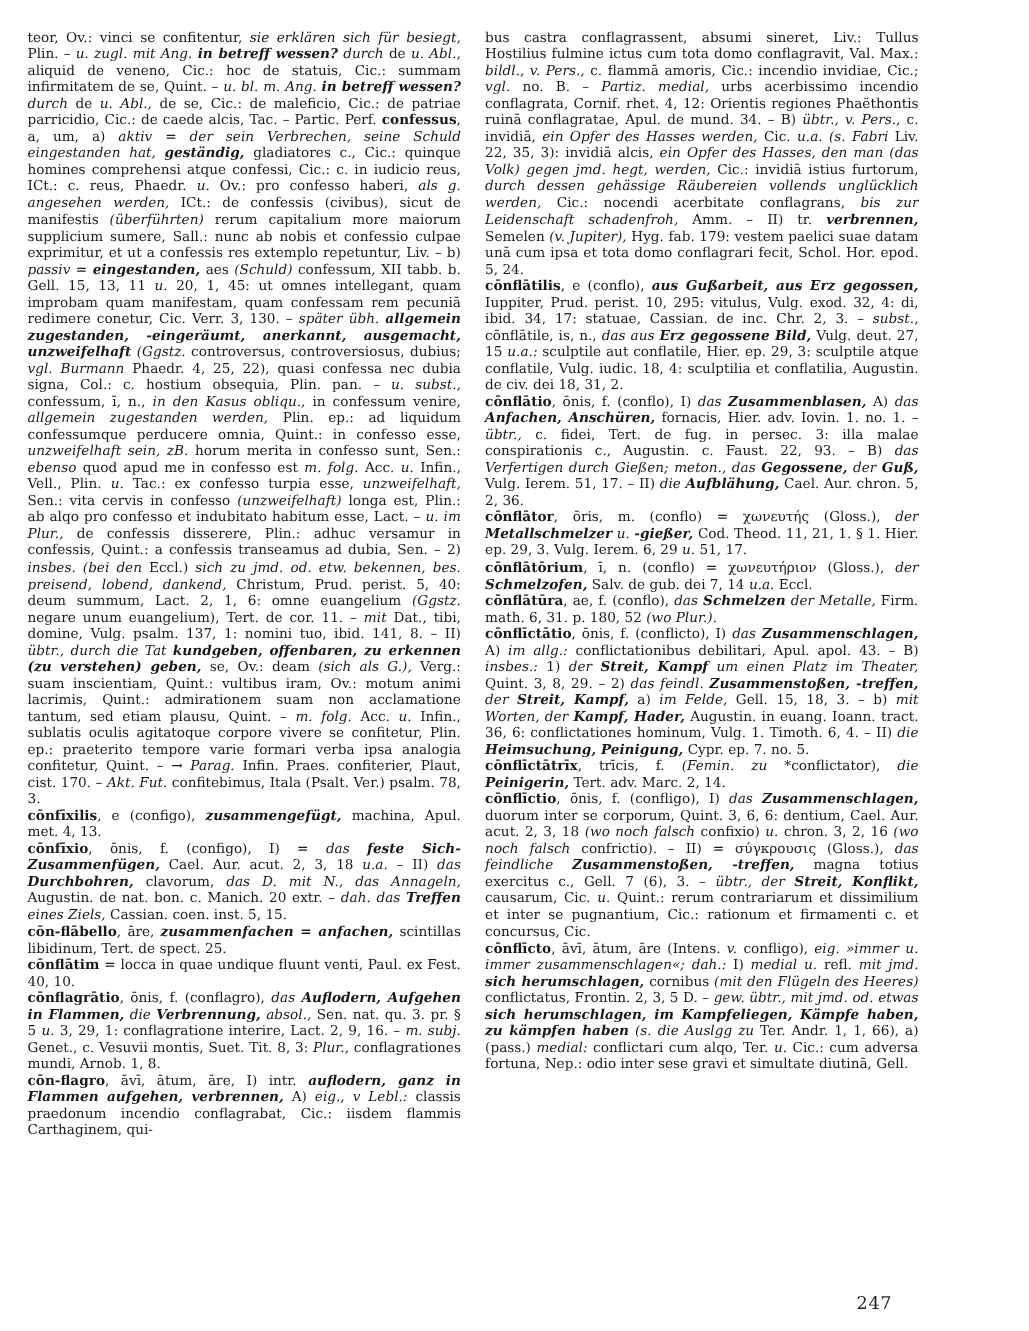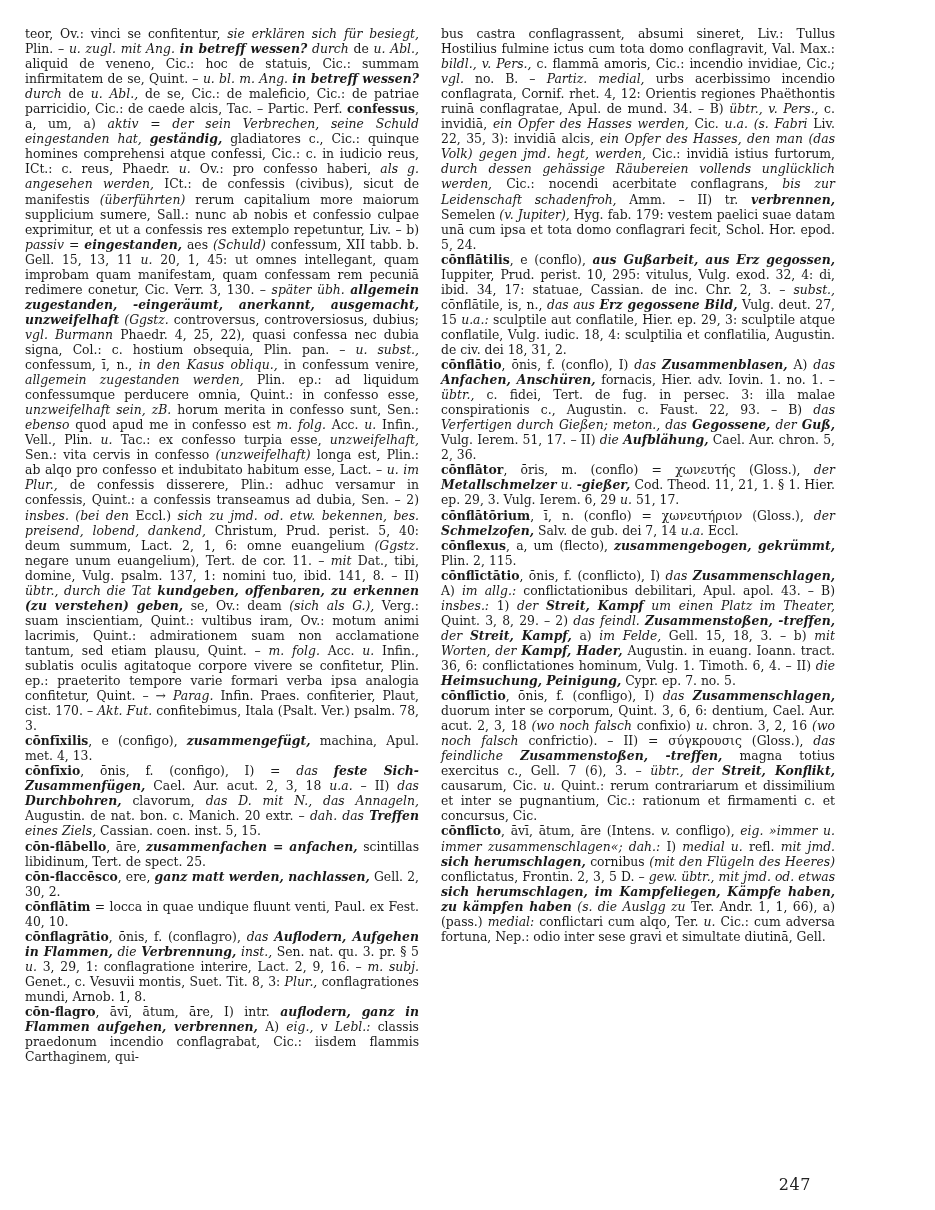--- a/index.html
+++ b/index.html
@@ -62,34 +62,34 @@
 <body>
 
 <div class="page">
   <div class="columns">
 
     <div class="column">
       <p class="entry">teor, Ov.: vinci se confitentur, <i>sie erklären sich</i> <i>für besiegt,</i> Plin. – <i>u. zugl. mit Ang.</i> <span class="bi">in betreff wessen?</span> <i>durch</i> de <i>u. Abl.,</i> aliquid de veneno, Cic.: hoc de statuis, Cic.: summam infirmitatem de se, Quint. – <i>u. bl. m. Ang.</i> <span class="bi">in betreff wessen?</span> <i>durch</i> de <i>u. Abl.,</i> de se, Cic.: de maleficio, Cic.: de patriae parricidio, Cic.: de caede alcis, Tac. – Partic. Perf. <b>confessus</b>, a, um, a) <i>aktiv = der sein Verbrechen, seine Schuld eingestanden hat,</i> <span class="bi">geständig,</span> gladiatores c., Cic.: quinque homines comprehensi atque confessi, Cic.: c. in iudicio reus, ICt.: c. reus, Phaedr. <i>u.</i> Ov.: pro confesso haberi, <i>als g. angesehen werden,</i> ICt.: de confessis (civibus), sicut de manifestis <i>(überführten)</i> rerum capitalium more maiorum supplicium sumere, Sall.: nunc ab nobis et confessio culpae exprimitur, et ut a confessis res extemplo repetuntur, Liv. – b) <i>passiv =</i> <span class="bi">eingestanden,</span> aes <i>(Schuld)</i> confessum, XII tabb. b. Gell. 15, 13, 11 <i>u.</i> 20, 1, 45: ut omnes intellegant, quam improbam quam manifestam, quam confessam rem pecuniā redimere conetur, Cic. Verr. 3, 130. – <i>später übh.</i> <span class="bi">allgemein zugestanden, -eingeräumt, anerkannt, ausgemacht, unzweifelhaft</span> <i>(Ggstz.</i> controversus, controversiosus, dubius; <i>vgl. Burmann</i> Phaedr. 4, 25, 22), quasi confessa nec dubia signa, Col.: c. hostium obsequia, Plin. pan. – <i>u. subst.,</i> confessum, ī, n., <i>in den Kasus obliqu.,</i> in confessum venire, <i>allgemein zugestanden werden,</i> Plin. ep.: ad liquidum confessumque perducere omnia, Quint.: in confesso esse, <i>unzweifelhaft sein, zB.</i> horum merita in confesso sunt, Sen.: <i>ebenso</i> quod apud me in confesso est <i>m. folg.</i> Acc. <i>u.</i> Infin., Vell., Plin. <i>u.</i> Tac.: ex confesso turpia esse, <i>unzweifelhaft,</i> Sen.: vita cervis in confesso <i>(unzweifelhaft)</i> longa est, Plin.: ab alqo pro confesso et indubitato habitum esse, Lact. – <i>u. im Plur.,</i> de confessis disserere, Plin.: adhuc versamur in confessis, Quint.: a confessis transeamus ad dubia, Sen. – 2) <i>insbes. (bei den</i> Eccl.) <i>sich zu jmd. od. etw. bekennen, bes. preisend, lobend, dankend,</i> Christum, Prud. perist. 5, 40: deum summum, Lact. 2, 1, 6: omne euangelium <i>(Ggstz.</i> negare unum euangelium), Tert. de cor. 11. – <i>mit</i> Dat., tibi, domine, Vulg. psalm. 137, 1: nomini tuo, ibid. 141, 8. – II) <i>übtr., durch die Tat</i> <span class="bi">kundgeben, offenbaren, zu erkennen (zu verstehen) geben,</span> se, Ov.: deam <i>(sich als G.),</i> Verg.: suam inscientiam, Quint.: vultibus iram, Ov.: motum animi lacrimis, Quint.: admirationem suam non acclamatione tantum, sed etiam plausu, Quint. – <i>m. folg.</i> Acc. <i>u.</i> Infin., sublatis oculis agitatoque corpore vivere se confitetur, Plin. ep.: praeterito tempore varie formari verba ipsa analogia confitetur, Quint. – → <i>Parag.</i> Infin. Praes. confiterier, Plaut, cist. 170. – <i>Akt. Fut.</i> confitebimus, Itala (Psalt. Ver.) psalm. 78, 3.</p>
       <p class="entry"><b>cōnfīxilis</b>, e (configo), <span class="bi">zusammengefügt,</span> machina, Apul. met. 4, 13.</p>
       <p class="entry"><b>cōnfīxio</b>, ōnis, f. (configo), I) = <i>das</i> <span class="bi">feste Sich-Zusammenfügen,</span> Cael. Aur. acut. 2, 3, 18 <i>u.a.</i> – II) <i>das</i> <span class="bi">Durchbohren,</span> clavorum, <i>das D. mit N., das Annageln,</i> Augustin. de nat. bon. c. Manich. 20 extr. – <i>dah. das</i> <span class="bi">Treffen</span> <i>eines Ziels,</i> Cassian. coen. inst. 5, 15.</p>
       <p class="entry"><b>cōn-flābello</b>, āre, <span class="bi">zusammenfachen = anfachen,</span> scintillas libidinum, Tert. de spect. 25.</p>
-      <p class="entry"><b>cōn-flaccēsco</b>, ere, <span class="bi">ganz matt werden, nachlassen,</span> Gell. 2, 30, 2.</p>
       <p class="entry"><b>cōnflātim</b> = locca in quae undique fluunt venti, Paul. ex Fest. 40, 10.</p>
-      <p class="entry"><b>cōnflagrātio</b>, ōnis, f. (conflagro), <i>das</i> <span class="bi">Auflodern, Aufgehen in Flammen,</span> <i>die</i> <span class="bi">Verbrennung,</span> <i>inst.,</i> Sen. nat. qu. 3. pr. § 5 <i>u.</i> 3, 29, 1: conflagratione interire, Lact. 2, 9, 16. – <i>m. subj.</i> Genet., c. Vesuvii montis, Suet. Tit. 8, 3: <i>Plur.,</i> conflagrationes mundi, Arnob. 1, 8.</p>
+      <p class="entry"><b>cōnflagrātio</b>, ōnis, f. (conflagro), <i>das</i> <span class="bi">Auflodern, Aufgehen in Flammen,</span> <i>die</i> <span class="bi">Verbrennung,</span> <i>absol.,</i> Sen. nat. qu. 3. pr. § 5 <i>u.</i> 3, 29, 1: conflagratione interire, Lact. 2, 9, 16. – <i>m. subj.</i> Genet., c. Vesuvii montis, Suet. Tit. 8, 3: <i>Plur.,</i> conflagrationes mundi, Arnob. 1, 8.</p>
       <p class="entry"><b>cōn-flagro</b>, āvī, ātum, āre, I) intr. <span class="bi">auflodern, ganz in Flammen aufgehen, verbrennen,</span> A) <i>eig., v Lebl.:</i> classis praedonum incendio conflagrabat, Cic.: iisdem flammis Carthaginem, qui-</p>
     </div>
 
     <div class="column">
       <p class="entry">bus castra conflagrassent, absumi sineret, Liv.: Tullus Hostilius fulmine ictus cum tota domo conflagravit, Val. Max.: <i>bildl., v. Pers.,</i> c. flammā amoris, Cic.: incendio invidiae, Cic.; <i>vgl.</i> no. B. – <i>Partiz. medial,</i> urbs acerbissimo incendio conflagrata, Cornif. rhet. 4, 12: Orientis regiones Phaëthontis ruinā conflagratae, Apul. de mund. 34. – B) <i>übtr., v. Pers.,</i> c. invidiā, <i>ein Opfer des Hasses werden,</i> Cic. <i>u.a. (s. Fabri</i> Liv. 22, 35, 3): invidiā alcis, <i>ein Opfer des Hasses, den man (das Volk) gegen jmd. hegt, werden,</i> Cic.: invidiā istius furtorum, <i>durch dessen gehässige Räubereien vollends unglücklich werden,</i> Cic.: nocendi acerbitate conflagrans, <i>bis zur Leidenschaft schadenfroh,</i> Amm. – II) tr. <span class="bi">verbrennen,</span> Semelen <i>(v. Jupiter),</i> Hyg. fab. 179: vestem paelici suae datam unā cum ipsa et tota domo conflagrari fecit, Schol. Hor. epod. 5, 24.</p>
       <p class="entry"><b>cōnflātilis</b>, e (conflo), <span class="bi">aus Gußarbeit, aus Erz gegossen,</span> Iuppiter, Prud. perist. 10, 295: vitulus, Vulg. exod. 32, 4: di, ibid. 34, 17: statuae, Cassian. de inc. Chr. 2, 3. – <i>subst.,</i> cōnflātile, is, n., <i>das aus</i> <span class="bi">Erz gegossene Bild,</span> Vulg. deut. 27, 15 <i>u.a.:</i> sculptile aut conflatile, Hier. ep. 29, 3: sculptile atque conflatile, Vulg. iudic. 18, 4: sculptilia et conflatilia, Augustin. de civ. dei 18, 31, 2.</p>
       <p class="entry"><b>cōnflātio</b>, ōnis, f. (conflo), I) <i>das</i> <span class="bi">Zusammenblasen,</span> A) <i>das</i> <span class="bi">Anfachen, Anschüren,</span> fornacis, Hier. adv. Iovin. 1. no. 1. – <i>übtr.,</i> c. fidei, Tert. de fug. in persec. 3: illa malae conspirationis c., Augustin. c. Faust. 22, 93. – B) <i>das Verfertigen durch Gießen; meton., das</i> <span class="bi">Gegossene,</span> <i>der</i> <span class="bi">Guß,</span> Vulg. Ierem. 51, 17. – II) <i>die</i> <span class="bi">Aufblähung,</span> Cael. Aur. chron. 5, 2, 36.</p>
       <p class="entry"><b>cōnflātor</b>, ōris, m. (conflo) = <span class="gk">χωνευτής</span> (Gloss.), <i>der</i> <span class="bi">Metallschmelzer</span> <i>u.</i> <span class="bi">-gießer,</span> Cod. Theod. 11, 21, 1. § 1. Hier. ep. 29, 3. Vulg. Ierem. 6, 29 <i>u.</i> 51, 17.</p>
       <p class="entry"><b>cōnflātōrium</b>, ī, n. (conflo) = <span class="gk">χωνευτήριον</span> (Gloss.), <i>der</i> <span class="bi">Schmelzofen,</span> Salv. de gub. dei 7, 14 <i>u.a.</i> Eccl.</p>
-      <p class="entry"><b>cōnflexus</b>, a, um (flecto), <span class="bi">zusammengebogen, gekrümmt,</span> Plin. 2, 115.</p>
+      <p class="entry"><b>cōnflātūra</b>, ae, f. (conflo), <i>das</i> <span class="bi">Schmelzen</span> <i>der Metalle,</i> Firm. math. 6, 31. p. 180, 52 <i>(wo Plur.)</i>.</p>
       <p class="entry"><b>cōnflīctātio</b>, ōnis, f. (conflicto), I) <i>das</i> <span class="bi">Zusammenschlagen,</span> A) <i>im allg.:</i> conflictationibus debilitari, Apul. apol. 43. – B) <i>insbes.:</i> 1) <i>der</i> <span class="bi">Streit, Kampf</span> <i>um einen Platz im Theater,</i> Quint. 3, 8, 29. – 2) <i>das feindl.</i> <span class="bi">Zusammenstoßen, -treffen,</span> <i>der</i> <span class="bi">Streit, Kampf,</span> a) <i>im Felde,</i> Gell. 15, 18, 3. – b) <i>mit Worten, der</i> <span class="bi">Kampf, Hader,</span> Augustin. in euang. Ioann. tract. 36, 6: conflictationes hominum, Vulg. 1. Timoth. 6, 4. – II) <i>die</i> <span class="bi">Heimsuchung, Peinigung,</span> Cypr. ep. 7. no. 5.</p>
+      <p class="entry"><b>cōnflīctātrīx</b>, trīcis, f. <i>(Femin. zu</i> *conflictator), <i>die</i> <span class="bi">Peinigerin,</span> Tert. adv. Marc. 2, 14.</p>
       <p class="entry"><b>cōnflīctio</b>, ōnis, f. (confligo), I) <i>das</i> <span class="bi">Zusammenschlagen,</span> duorum inter se corporum, Quint. 3, 6, 6: dentium, Cael. Aur. acut. 2, 3, 18 <i>(wo noch falsch</i> confixio) <i>u.</i> chron. 3, 2, 16 <i>(wo noch falsch</i> confrictio). – II) = <span class="gk">σύγκρουσις</span> (Gloss.), <i>das feindliche</i> <span class="bi">Zusammenstoßen, -treffen,</span> magna totius exercitus c., Gell. 7 (6), 3. – <i>übtr., der</i> <span class="bi">Streit, Konflikt,</span> causarum, Cic. <i>u.</i> Quint.: rerum contrariarum et dissimilium et inter se pugnantium, Cic.: rationum et firmamenti c. et concursus, Cic.</p>
       <p class="entry"><b>cōnflīcto</b>, āvī, ātum, āre (Intens. <i>v.</i> confligo), <i>eig. »immer u. immer zusammenschlagen«; dah.:</i> I) <i>medial u.</i> refl. <i>mit jmd.</i> <span class="bi">sich herumschlagen,</span> cornibus <i>(mit den Flügeln des Heeres)</i> conflictatus, Frontin. 2, 3, 5 D. – <i>gew. übtr., mit jmd. od. etwas</i> <span class="bi">sich herumschlagen, im Kampfeliegen, Kämpfe haben, zu kämpfen haben</span> <i>(s. die Auslgg zu</i> Ter. Andr. 1, 1, 66), a) (pass.) <i>medial:</i> conflictari cum alqo, Ter. <i>u.</i> Cic.: cum adversa fortuna, Nep.: odio inter sese gravi et simultate diutinā, Gell.</p>
     </div>
 
   </div>
 
   <div class="folio">247</div>
 </div>
 
 </body></html>

